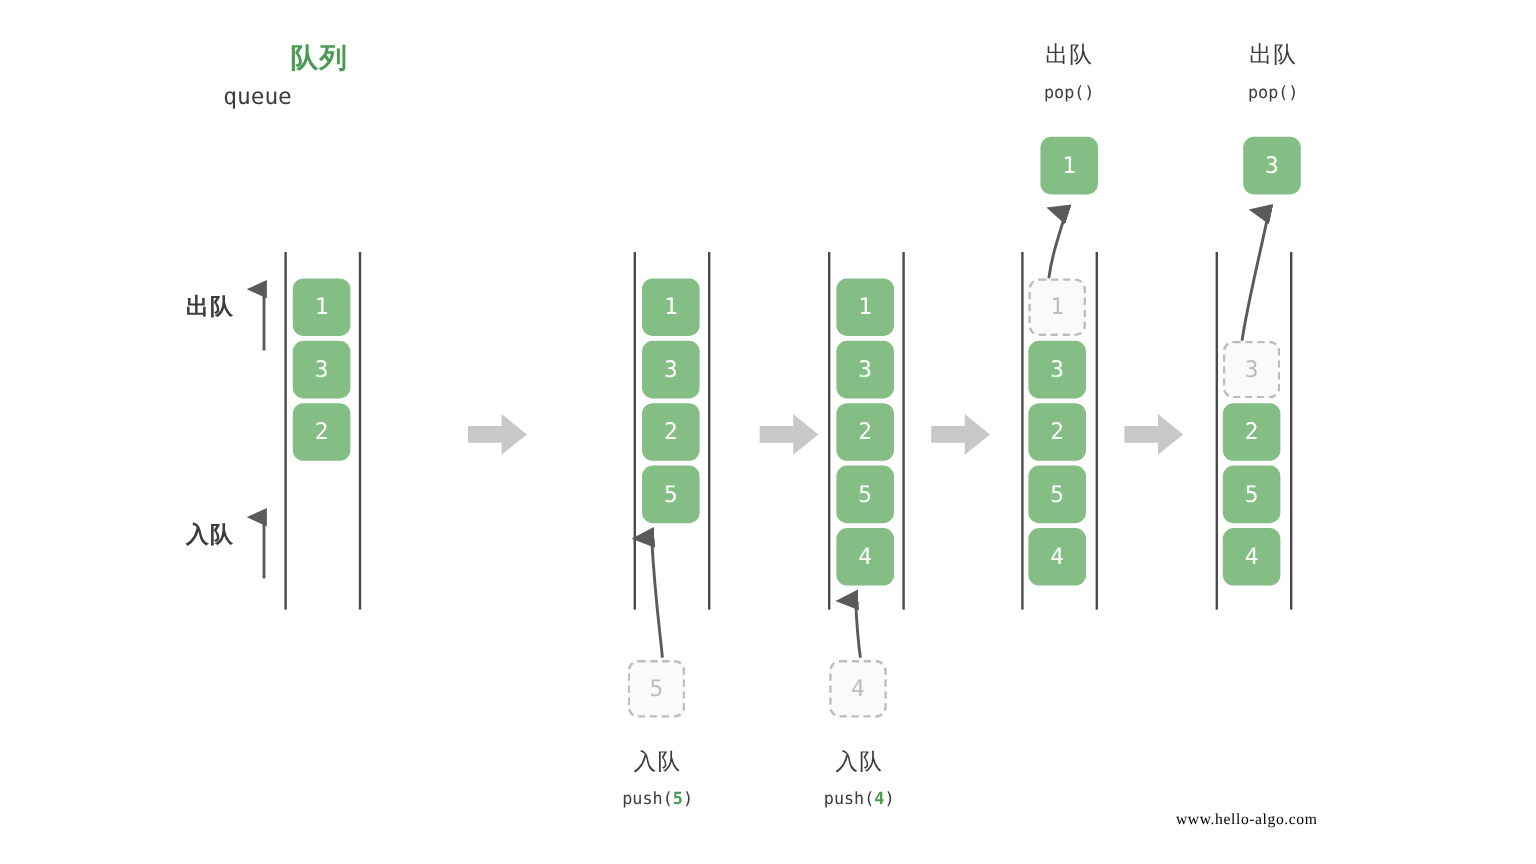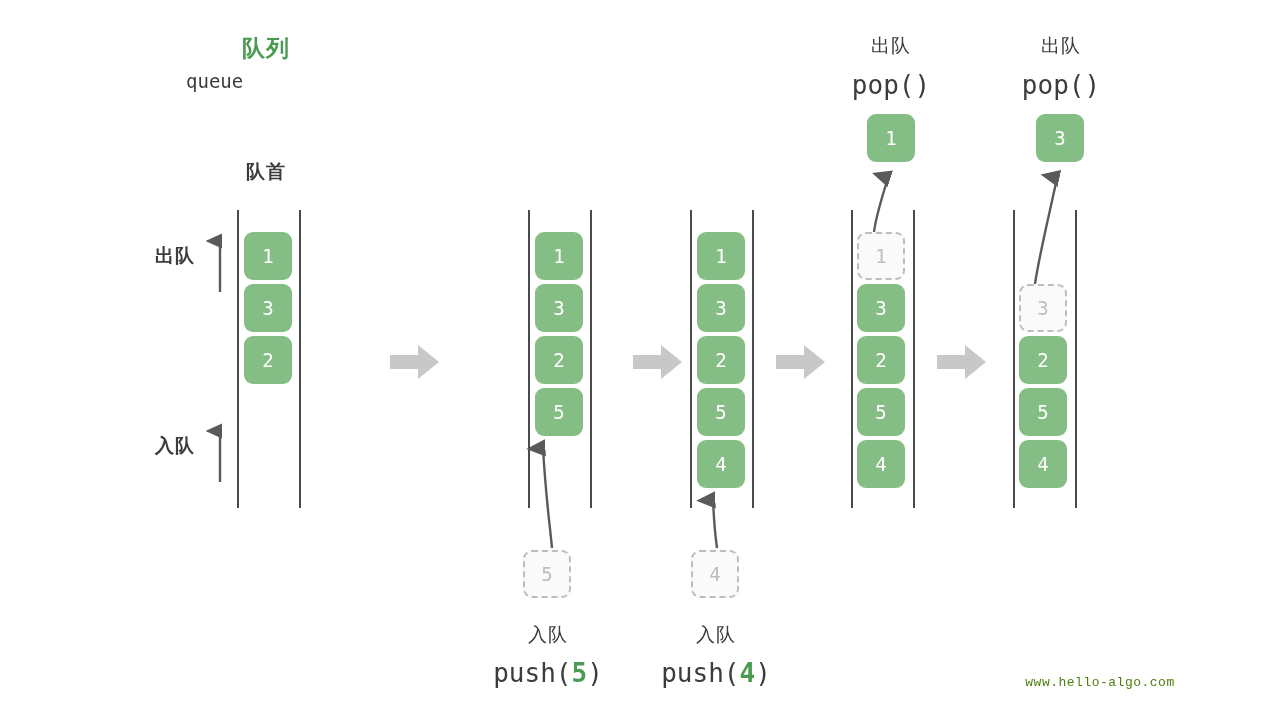--- a/index.html
+++ b/index.html
@@ -45,31 +45,31 @@
     letter-spacing: 1px;
   }
   .op-cn {
     font-size: 19px;
     color: #3c3c3c;
     text-align: center;
     letter-spacing: 1px;
   }
   .op-code {
     font-family: "DejaVu Sans Mono", "Liberation Mono", monospace;
-    font-size: 26px;
+    font-size: 14px;
     color: #3c3c3c;
     text-align: center;
     white-space: pre;
   }
   .op-code .arg { color: #4a9a52; font-weight: bold; }
   .watermark {
-    font-family: Liberation Mono, monospace;
+    font-family: Liberation Serif, serif;
     font-size: 13px;
-    color: #4d7c0f;
-    text-align: center;
+    color: #000000;
+    text-align: left;
     letter-spacing: 0.5px;
   }
 
   
   .rail {
     position: absolute;
     width: 1.6px;
     background: #4a4a4a;
   }
 
@@ -103,21 +103,20 @@
   svg { overflow: visible; display: block; }
 </style>
 </head>
 <body>
 
 <div class="stage">
 
   <div class="abs title-cn" style="left:186px; top:33px; width:160px;">队列</div>
   <div class="abs title-en" style="left:186px; top:70px; width:160px;">queue</div>
 
-  <div class="abs label-bold" style="left:186px; top:159px; width:160px;">队首</div>
 
   <div class="abs label-bold" style="left:137px; top:243px; width:76px;">出队</div>
   <div class="abs dir-arrow" style="left:210px; top:232px;">
     <svg width="20" height="62" viewBox="0 0 20 62">
       <defs>
         <marker id="ahUp" markerWidth="7" markerHeight="7" refX="3.2" refY="6" orient="auto">
           <path d="M0,7 L3.2,0 L6.4,7 Z" fill="#5a5a5a"></path>
         </marker>
       </defs>
       <line x1="10" y1="60" x2="10" y2="9" stroke="#5a5a5a" stroke-width="2.4" marker-end="url(#ahUp)"></line>

